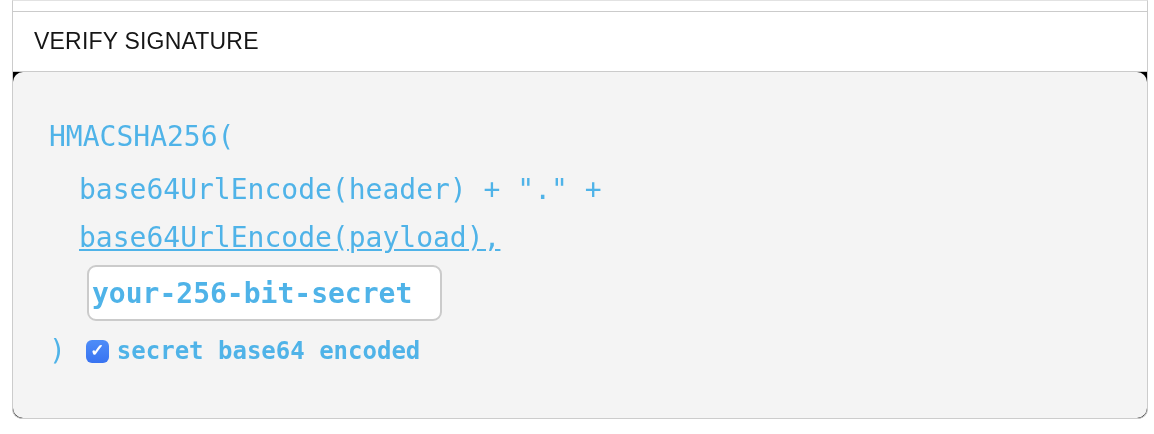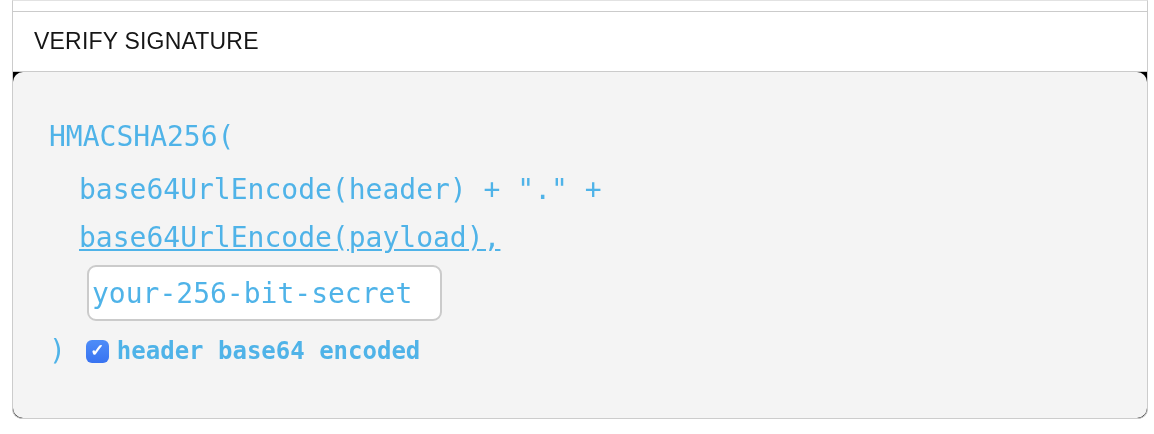--- a/index.html
+++ b/index.html
@@ -43,21 +43,21 @@
   }
   .line-1 { left: 36px;  top: 48px;  }
   .line-2 { left: 66px;  top: 101px; }
   .line-3 { left: 66px;  top: 149px; text-decoration: underline; }
 
   .secret-input {
     position: absolute; left: 74px; top: 193px;
     width: 355px; height: 56px;
     background: #ffffff; border: 2px solid #cbcbcb; border-radius: 9px;
     font-family: "DejaVu Sans Mono", monospace; font-size: 28px; color: #4fb3e8;
-    padding: 0 0 0 3px; outline: none;
+    padding: 0 0 0 3px; outline: none; font-weight: bold;
   }
 
   .close-row {
     position: absolute; left: 36px; top: 262px; height: 34px;
     display: flex; align-items: center;
   }
   .close-paren {
     font-family: "DejaVu Sans Mono", monospace;
     font-size: 28px; line-height: 34px; color: #4fb3e8; white-space: pre;
   }
@@ -101,17 +101,17 @@
 
     <input class="secret-input" type="text" value="your-256-bit-secret" style="">
 
     <div class="close-row">
       <span class="close-paren">)</span>
 
       <div class="checkbox" role="checkbox" aria-checked="true">
         <span class="check-glyph">✓</span>
       </div>
 
-      <span class="checkbox-label">header base64 encoded</span>
+      <span class="checkbox-label">secret base64 encoded</span>
     </div>
   </div>
 
 </div>
 
 </body></html>

